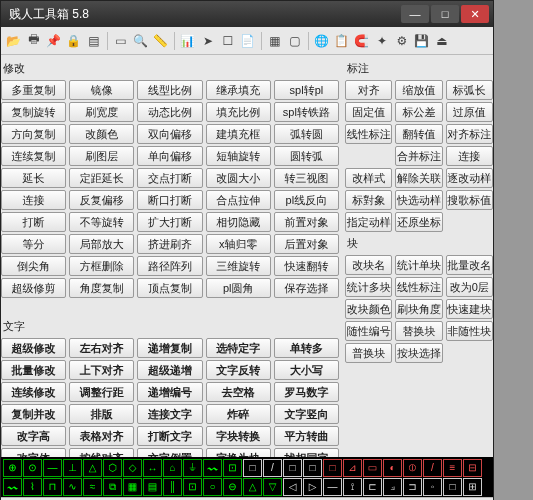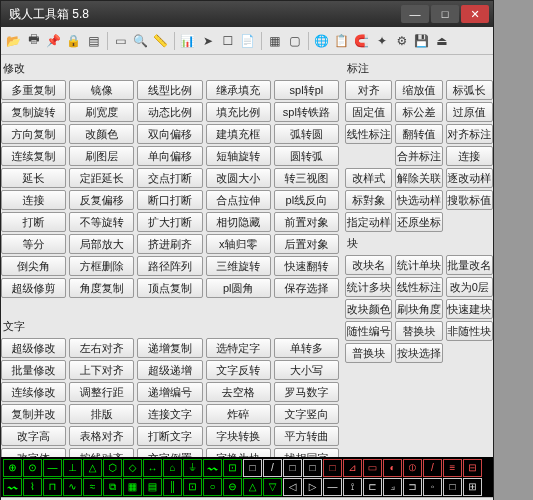--- a/index.html
+++ b/index.html
@@ -118,21 +118,21 @@
             <div class="btn">路径阵列</div>
             <div class="btn">三维旋转</div>
             <div class="btn">快速翻转</div>
             <div class="btn">超级修剪</div>
             <div class="btn">角度复制</div>
             <div class="btn">顶点复制</div>
             <div class="btn">pl圆角</div>
             <div class="btn">保存选择</div>
           </div>
     <div class="sec-label" style="margin-top:21px">文字</div>
-    <div class="grid g6" id="grid-text" style="grid-template-columns: repeat(5, 1fr);">
+    <div class="grid g6" id="grid-text" style="grid-template-columns: repeat(5, 1fr); font-weight: bold;">
             <div class="btn">超级修改</div>
             <div class="btn">左右对齐</div>
             <div class="btn">递增复制</div>
             <div class="btn">选特定字</div>
             <div class="btn">单转多</div>
             <div class="btn">批量修改</div>
             <div class="btn">上下对齐</div>
             <div class="btn">超级递增</div>
             <div class="btn">文字反转</div>
             <div class="btn">大小写</div>

